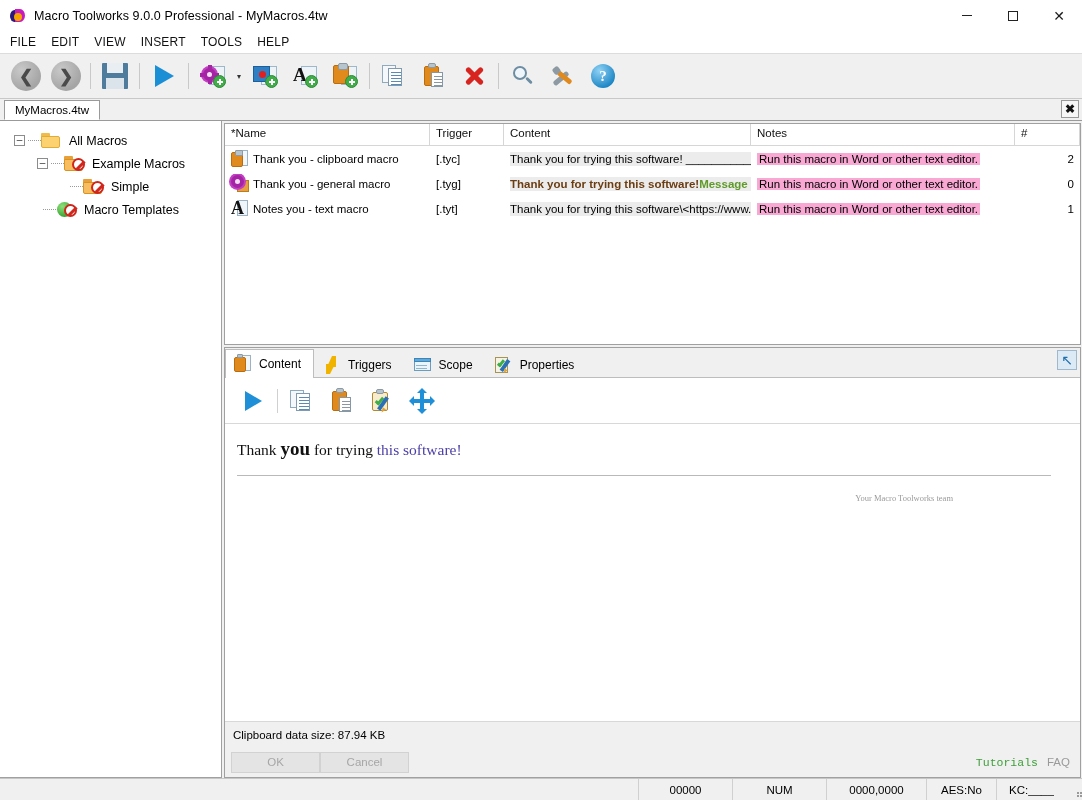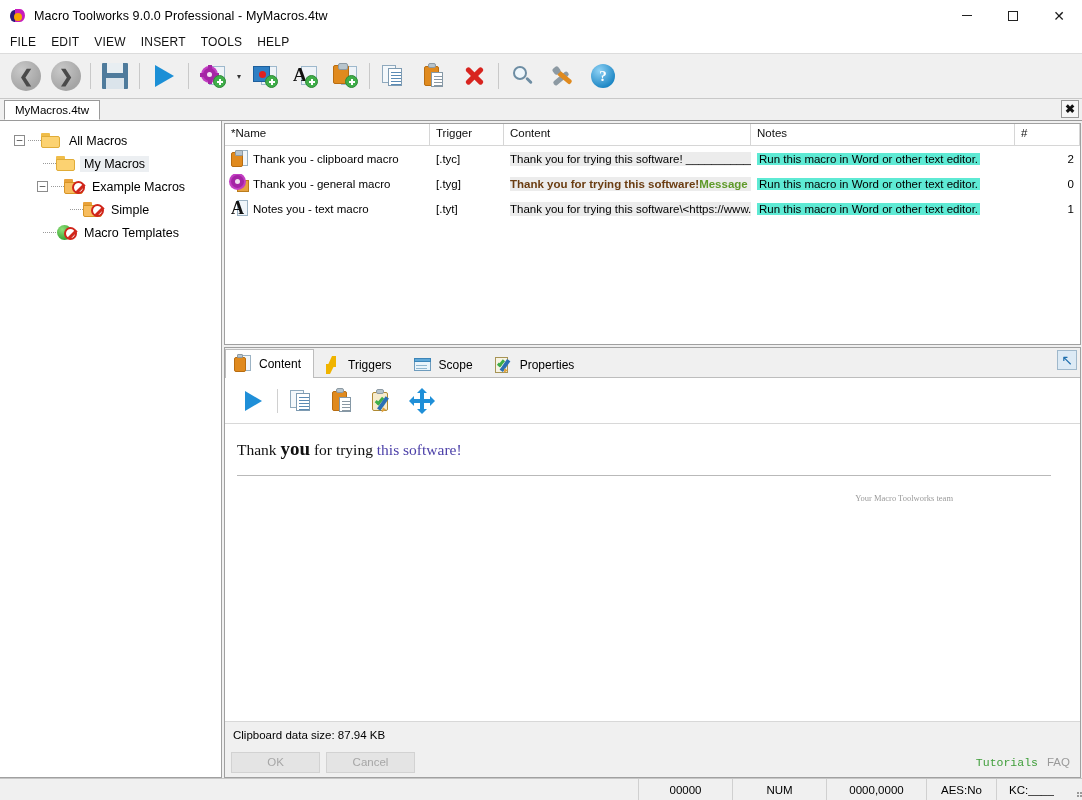--- a/index.html
+++ b/index.html
@@ -131,21 +131,21 @@
   
   .listview { height:222px; flex:none; background:#fff; border:1px solid #a0a0a0; margin:2px 1px 0 2px; display:flex; flex-direction:column; }
   .lvhead { height:22px; display:flex; border-bottom:1px solid #d6d6d6; background:#fff; flex:none; }
   .lvhead .hc { border-right:1px solid #d6d6d6; padding:3px 6px 0 6px; font-size:11.5px; color:#111; overflow:hidden; white-space:nowrap; }
   .lvbody { flex:1; overflow:hidden; }
   .lvrow { height:25px; display:flex; align-items:center; }
   .lvrow .c { padding:0 6px; overflow:hidden; white-space:nowrap; font-size:11.5px; }
   .cell-name { display:flex; align-items:center; }
   .cell-name .ic { width:22px; flex:none; display:flex; align-items:center; justify-content:flex-start; position:relative; height:20px; }
   .cell-content .hl { background:#ececec; display:inline-block; padding:1px 0; }
-  .cell-notes span { background:#5eead4; padding:1px 2px; }
+  .cell-notes span { background:#f9a8d4; padding:1px 2px; }
   .num { text-align:right; }
 
   .ri-clip { position:relative; width:18px; height:20px; }
   .ri-clip .pg { position:absolute; left:6px; top:1px; width:11px; height:16px; background:#f2f7fb; border:1px solid #9cb3c4; }
   .ri-clip .cb { position:absolute; left:0px; top:3px; width:12px; height:15px; background:#e08a1e; border:1px solid #b96d10; border-radius:2px; }
   .ri-clip .cb:before { content:""; position:absolute; left:3px; top:-3px; width:6px; height:4px; background:#b7c4cc; border:1px solid #8d9aa3; border-radius:1px; }
 
   .ri-gear { position:relative; width:18px; height:20px; }
   .ri-gear .bx { position:absolute; left:6px; top:6px; width:12px; height:12px; background:#e7a23f; border:1px solid #bb7d1d; }
   .ri-gear .gr { position:absolute; left:0px; top:1px; width:13px; height:13px; border-radius:50%; background:#a524a5; box-shadow:0 0 0 2px #c33fc3; }
@@ -187,21 +187,21 @@
 
   
   .editor { flex:1; min-height:0; background:#fff; padding:14px 12px 0 12px; position:relative; overflow:hidden; }
   .ed-line { font-family:"Liberation Serif", serif; font-size:15.5px; color:#111; }
   .ed-line .big { font-weight:bold; font-size:19px; }
   .ed-line .lnk { color:#4b3fa8; }
   .ed-hr { margin:15px 0 0 0; height:1px; background:#b9b9b9; width:98%; }
   .ed-sig { text-align:right; margin-top:17px; font-family:"Liberation Serif", serif; font-size:8.5px; color:#9a9a9a; padding-right:115px; }
 
   .clipinfo { height:26px; border-top:1px solid #d8d8d8; background:#f0f0f0; display:flex; align-items:center; padding-left:8px; font-size:11.5px; flex:none; }
-  .btnrow { height:30px; background:#f0f0f0; display:flex; align-items:center; padding-left:6px; gap:6px; flex:none; }
+  .btnrow { height:30px; background:#f0f0f0; display:flex; align-items:center; padding-left:6px; flex:none; }
   .dlgbtn { width:89px; height:21px; background:#e4e4e4; border:1px solid #d2d2d2; color:#a6a6a6; font-size:11.5px; display:flex; align-items:center; justify-content:center; }
   .linksrow { margin-left:auto; display:flex; gap:9px; padding-right:10px; font-size:11.5px; }
   .link-green { color:#3f9e3a;font-family:Liberation Mono, monospace; }
   .link-gray { color:#9a9a9a; }
 
   
   .statusbar { height:22px; background:#f0f0f0; border-top:1px solid #c6c6c6; display:flex; align-items:center; font-size:11.5px; flex:none; }
   .sfill { flex:1; height:100%; }
   .scell { height:100%; display:flex; align-items:center; justify-content:center; border-left:1px solid #d0d0d0; padding:0 10px; }
   .grip { width:16px; height:100%; display:flex; align-items:flex-end; justify-content:flex-end; padding:0 3px 3px 0; }
@@ -358,28 +358,20 @@
         <div class="tnode" style="padding-left:8px">
           <div class="expander">−</div>
           <div class="dotline"></div>
           <div class="folder">
               <div class="tab"></div>
               <div class="bdy"></div>
             </div>
           <div class="lbl">All Macros</div>
         </div>
 
-        <div class="tnode sel" style="padding-left:37px">
-          <div class="dotline"></div>
-          <div class="folder">
-              <div class="tab"></div>
-              <div class="bdy"></div>
-            </div>
-          <div class="lbl">My Macros</div>
-        </div>
 
         <div class="tnode" style="padding-left:31px">
           <div class="expander">−</div>
           <div class="dotline"></div>
           <div class="folder orange">
               <div class="tab"></div>
               <div class="bdy"></div>
               <div class="noentry"></div>
             </div>
           <div class="lbl">Example Macros</div>

